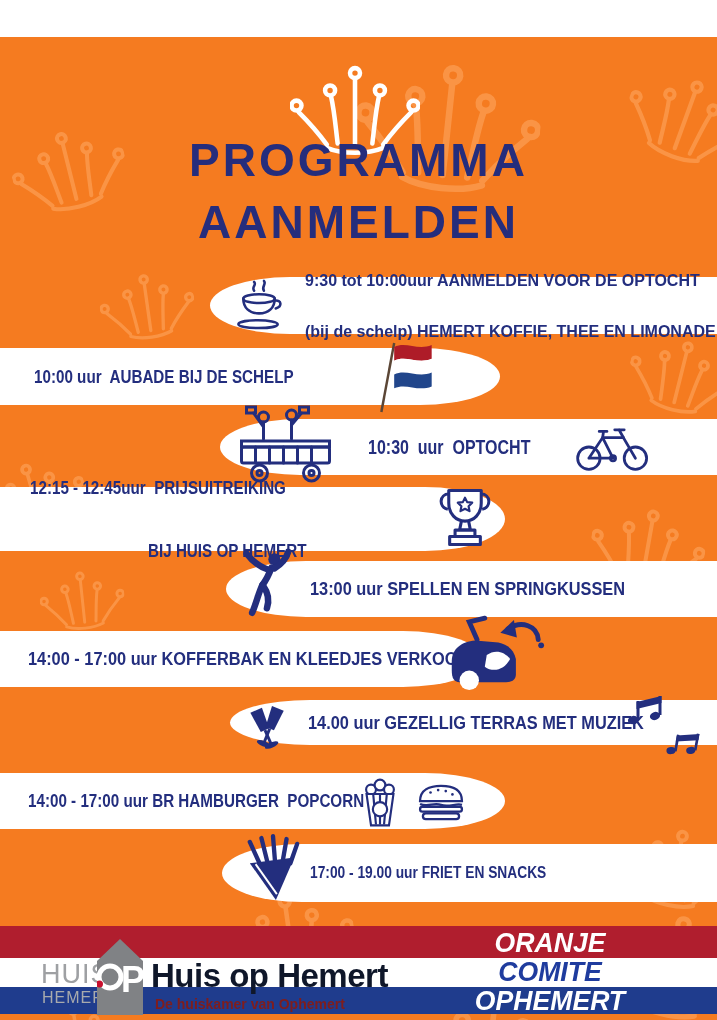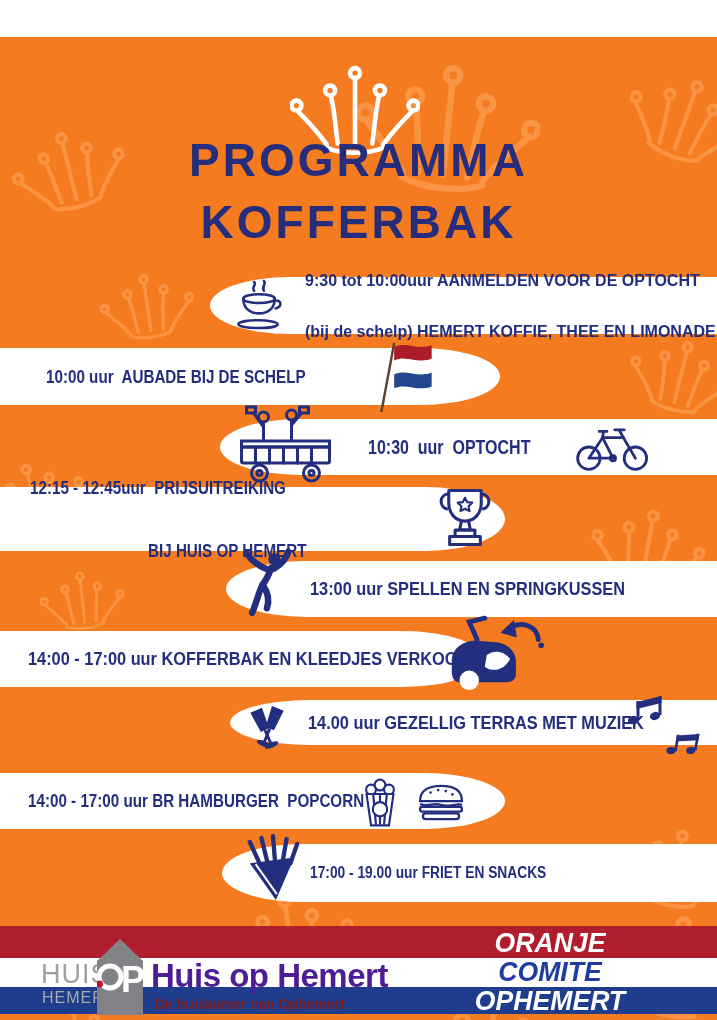--- a/index.html
+++ b/index.html
@@ -41,21 +41,21 @@
   .b4 .l2{padding-left:118px;}
   
   .fband{position:absolute;left:0;width:717px;}
   .fred{top:889px;height:32px;background:#B01E2E;}
   .fwhite{top:921px;height:29px;background:#FFFFFF;}
   .fblue{top:950px;height:27px;background:#1F3C8D;}
   .hlogo{position:absolute;left:35px;top:896px;width:380px;height:92px;}
   .hlogo .w1{position:absolute;left:6px;top:26px;font-size:27px;color:#9EA0A3;letter-spacing:1px;}
   .hlogo .w2{position:absolute;left:7px;top:56px;font-size:16px;color:#A8AAAD;letter-spacing:1px;}
   .hlogo .house{position:absolute;left:62px;top:6px;}
-  .hlogo .nm{position:absolute;left:116px;top:24px;font-size:33px;font-weight:bold;color:#4c1d95;letter-spacing:-.5px;}
+  .hlogo .nm{position:absolute;left:116px;top:24px;font-size:33px;font-weight:bold;color:#0f172a;letter-spacing:-.5px;}
   .hlogo .tg{position:absolute;left:120px;top:63px;font-size:14px;font-weight:bold;color:#7f1d1d;}
   .comite{position:absolute;left:455px;top:889px;width:190px;text-align:center;font-weight:bold;font-size:28px;font-style:italic;}
   .comite div{transform:scaleX(.95);transform-origin:center;}
   .comite .c1{height:32px;line-height:33px;color:#FFFFFF;}
   .comite .c2{height:29px;line-height:28px;color:#1F3C9E;}
   .comite .c3{height:27px;line-height:27px;color:#FFFFFF;}
 </style>
 </head>
 <body>
 
@@ -121,42 +121,42 @@
     <svg class="wm" style="left:28px;top:962px;width:100px;height:80px;transform:rotate(-10deg)">
         <use href="#crown"></use>
       </svg>
   </div>
 
   <svg class="title-crown" viewBox="0 0 120 96">
       <use href="#crown"></use>
     </svg>
   <div class="title">
     <div>PROGRAMMA</div>
-    <div>KOFFERBAK</div>
+    <div>AANMELDEN</div>
   </div>
 
   <div class="band b1 roundL">
     <svg style="left:18px;top:1px" width="64" height="55" viewBox="0 0 64 56">
       <g fill="none" stroke="#232E7E" stroke-width="2.6" stroke-linecap="round">
         <path d="M26 4 c3 3 -3 5 0 9"></path>
           <path d="M36 3 c3 3 -3 6 0 10"></path>
         <ellipse cx="31" cy="21" rx="16" ry="4.5"></ellipse>
         <path d="M15 21 c0 9 6 15 16 15 s16 -6 16 -15"></path>
         <path d="M47 23 c7 -1 8 6 1 8"></path>
         <ellipse cx="30" cy="47" rx="20" ry="4"></ellipse>
       </g>
     </svg>
     <div class="twolines">
       <div>9:30 tot 10:00uur AANMELDEN VOOR DE OPTOCHT</div>
       <div>(bij de schelp) HEMERT KOFFIE, THEE EN LIMONADE</div>
     </div>
   </div>
 
   <div class="band b2 roundR">
-    <div class="etext" style="left:46px"><span class="cx">10:00 uur  AUBADE BIJ DE SCHELP</span></div>
+    <div class="etext" style="left:34px"><span class="cx">10:00 uur  AUBADE BIJ DE SCHELP</span></div>
     <svg style="left:368px;top:-7px" width="80" height="74" viewBox="0 0 70 75">
       <line x1="21" y1="2" x2="8" y2="72" stroke="#5B4636" stroke-width="2.5"></line>
       <path d="M21 6 C33 0 45 10 59 4 L59 18 C45 24 33 14 21 20 Z" fill="#AE1C28"></path>
       <path d="M21 20 C33 14 45 24 59 18 L59 32 C45 38 33 28 21 34 Z" fill="#FFFFFF"></path>
       <path d="M21 34 C33 28 45 38 59 32 L59 46 C45 52 33 42 21 48 Z" fill="#21468B"></path>
     </svg>
   </div>
 
   <div class="band b3 roundL">
     <svg style="left:12px;top:-14px" width="108" height="80" viewBox="0 0 105 80">

